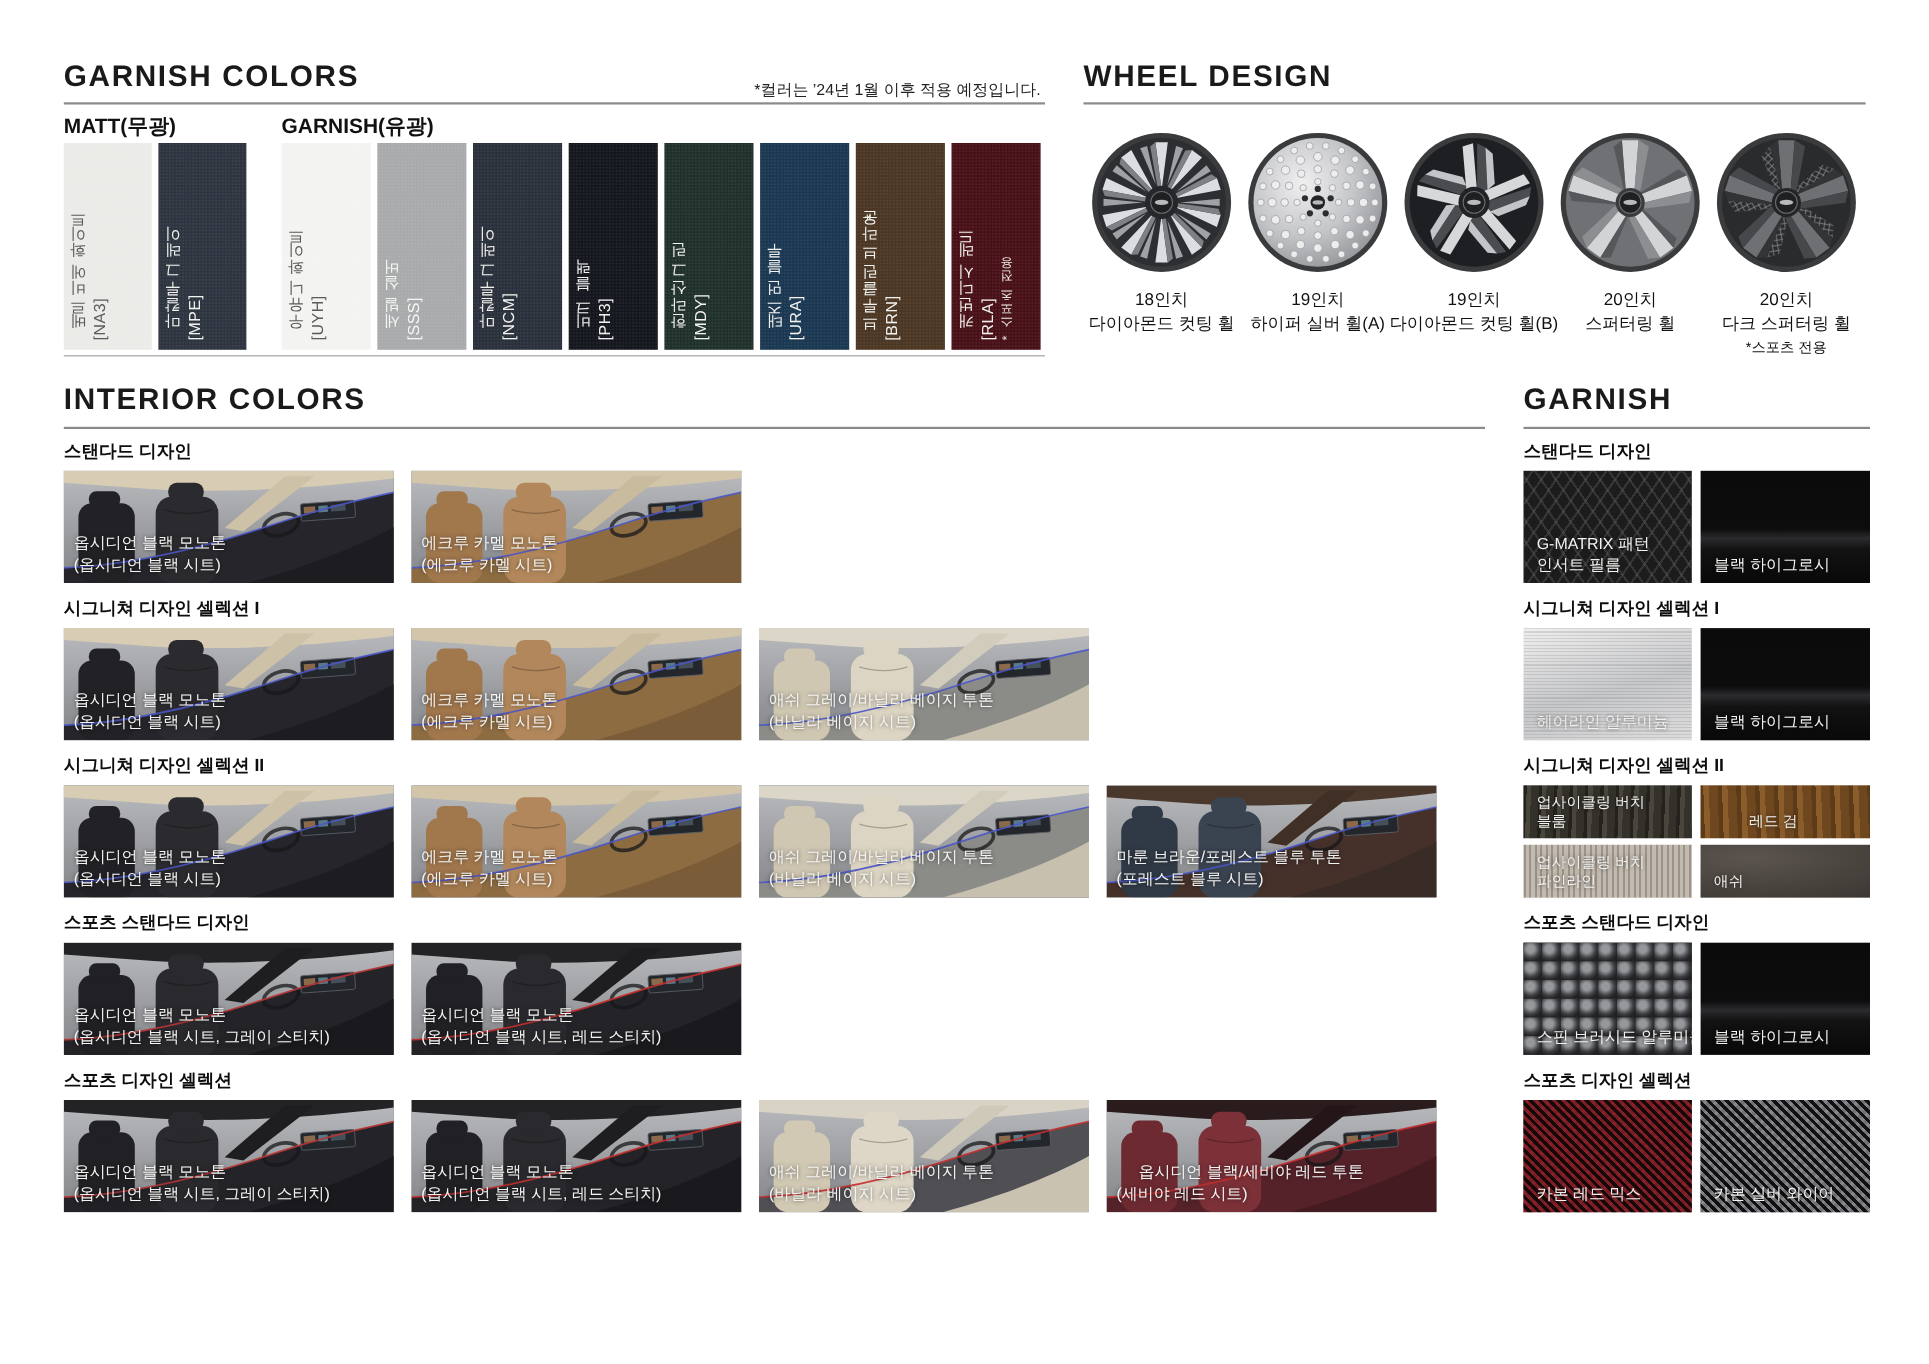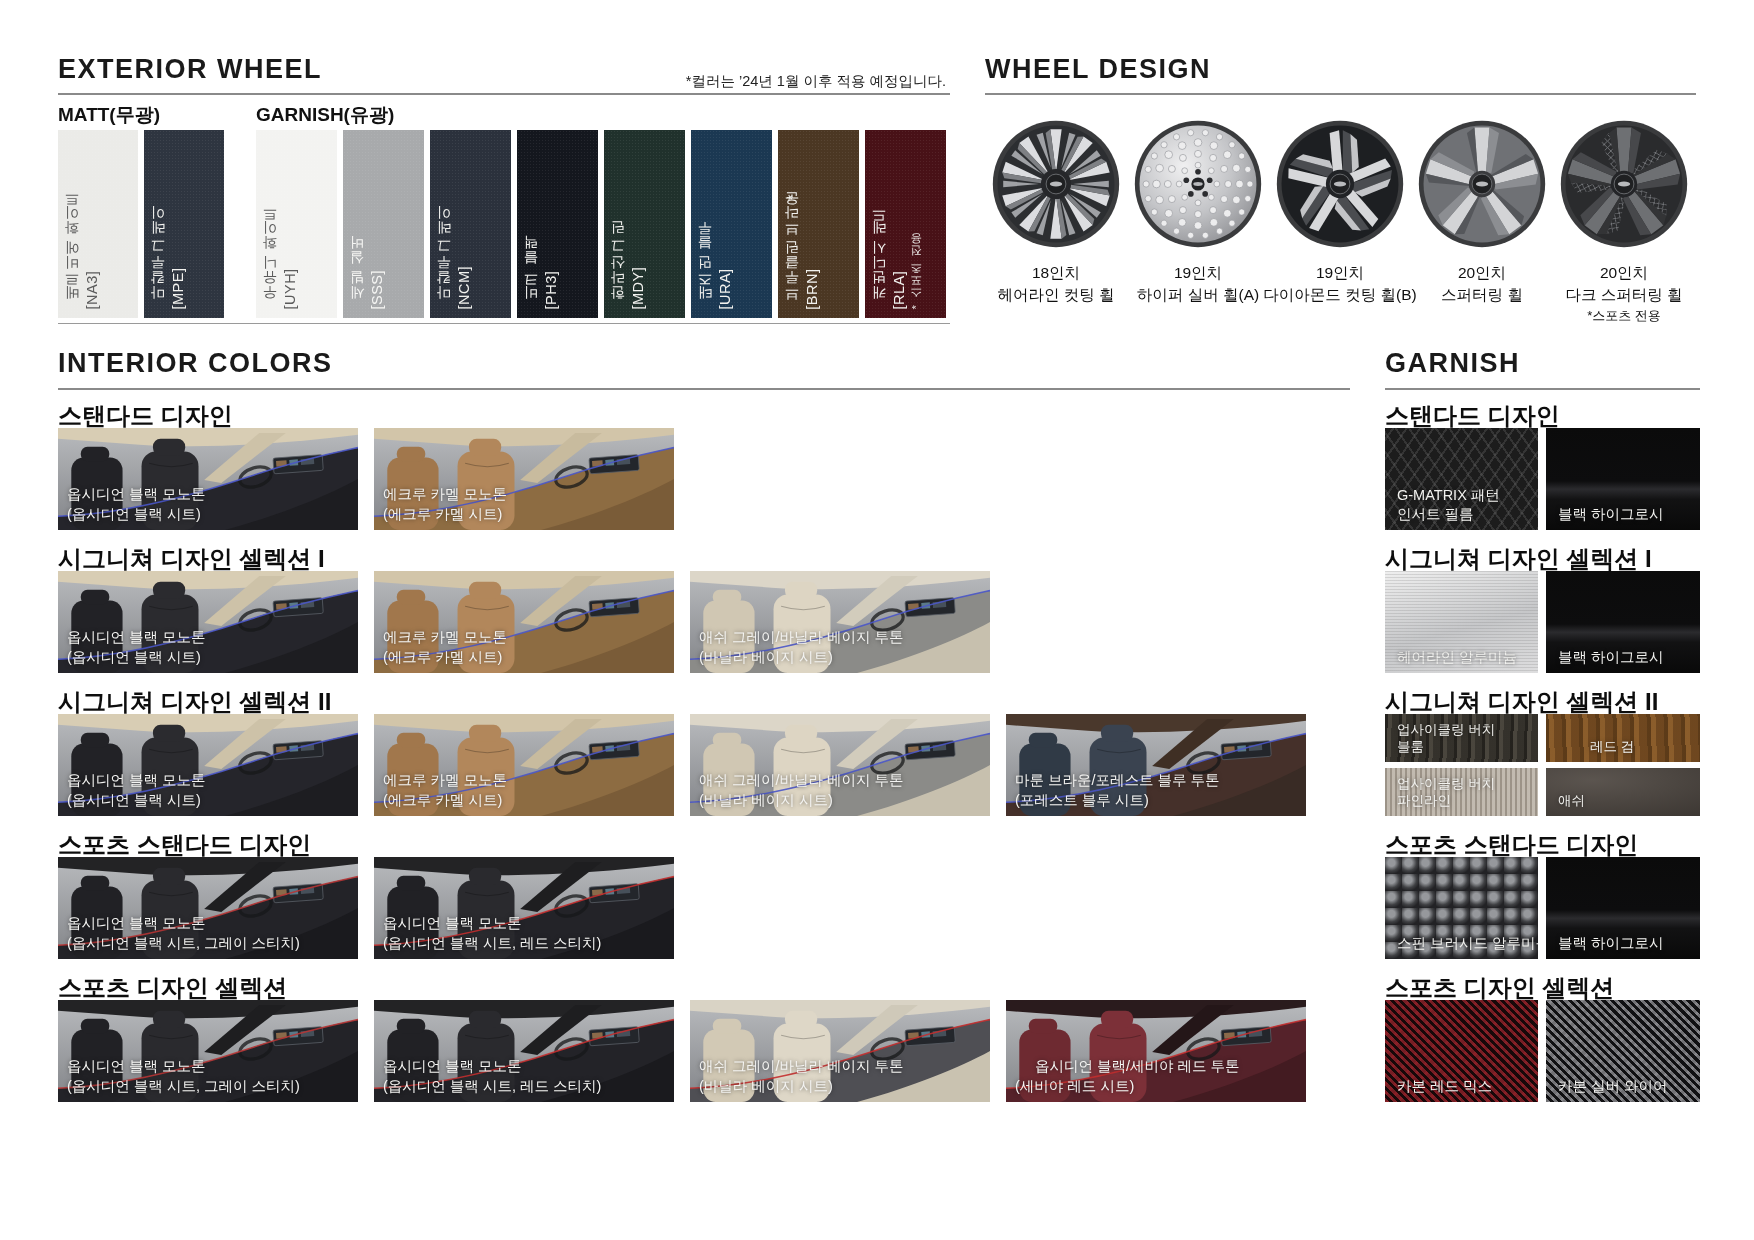--- a/index.html
+++ b/index.html
@@ -13,21 +13,21 @@
   .note{position:absolute;font-size:14.5px;color:#222;text-align:right;white-space:nowrap;}
   .swatch{position:absolute;overflow:hidden;}
   .metal{background-image:radial-gradient(rgba(255,255,255,.07) 1px,transparent 1px);background-size:3px 3px;}
   .vlabel{position:absolute;left:5px;bottom:8px;writing-mode:vertical-rl;transform:rotate(180deg);
           font-size:14.5px;line-height:1.35;letter-spacing:.5px;white-space:nowrap;}
   .vlabel span{display:block;}
   .vlabel .small{font-size:11.5px;opacity:.95;}
   .wheel-cell{position:absolute;}
   .wheel-cap{position:absolute;text-align:center;font-size:15.5px;line-height:1.45;color:#111;white-space:nowrap;}
   .wheel-extra{font-size:13px;}
-  .row-head{position:absolute;font-size:24px;font-weight:700;color:#0d0d0d;white-space:nowrap;}
+  .row-head{position:absolute;font-size:16px;font-weight:700;color:#0d0d0d;white-space:nowrap;}
   .tile{position:absolute;overflow:hidden;background:#888;}
   .tile-label{position:absolute;left:9px;bottom:6px;color:#f4f4f2;font-size:14.5px;line-height:1.38;
               text-shadow:0 0 4px rgba(0,0,0,.6);white-space:nowrap;}
   .g-label{position:absolute;left:12px;bottom:6px;color:#f2f2ef;font-size:14.5px;line-height:1.3;
            text-shadow:0 0 4px rgba(0,0,0,.55);white-space:nowrap;}
   .g-label.sm{font-size:13.5px;}
   .foot{position:absolute;font-size:14.5px;color:#111;white-space:nowrap;}
   
   .tx-gmatrix{background:#1c1c1c;background-image:
      repeating-linear-gradient(55deg,rgba(110,110,110,.30) 0 2px,transparent 2px 11px),
@@ -45,21 +45,21 @@
      repeating-linear-gradient(-45deg,rgba(130,24,32,.40) 0 3px,transparent 3px 7px);}
   .tx-carbonsilver{background:#141416;background-image:
      repeating-linear-gradient(45deg,rgba(205,205,210,.50) 0 3px,rgba(14,14,16,.92) 3px 6px),
      repeating-linear-gradient(-45deg,rgba(145,145,150,.35) 0 3px,transparent 3px 7px);}
 </style>
 </head>
 <body>
 
 <div id="page">
 
-  <div class="abs sec-title" style="left:58px;top:54px;">EXTERIOR WHEEL</div>
+  <div class="abs sec-title" style="left:58px;top:54px;">GARNISH COLORS</div>
   <div class="note" style="right:808px;top:72px;">*컬러는 ’24년 1월 이후 적용 예정입니다.</div>
   <div class="hr" style="left:58px;top:93px;width:892px;"></div>
   <div class="hr thin" style="left:58px;top:323px;width:892px;"></div>
 
   <div class="abs sec-title" style="left:985px;top:54px;">WHEEL DESIGN</div>
   <div class="hr" style="left:985px;top:93px;width:711px;"></div>
 
   <div id="exterior-groups">
       <div class="grp-label" style="left: 58px; top: 102px;">MATT(무광)</div>
       <div class="swatch metal" style="left: 58px; top: 130px; width: 80px; height: 188px; background-color: rgb(235, 235, 232);">
@@ -207,21 +207,21 @@
           <polygon points="70,58 64,12 59,16 66,55" fill="#7e8084"></polygon>
           </g>
           <g transform="rotate(342 70 70)">
             <polygon points="66.5,14 70,52 73.5,14" fill="#9fa1a5"></polygon>
           </g>
           <circle cx="70" cy="70" r="16" fill="#26272a"></circle>
           <circle cx="70" cy="70" r="10.5" fill="#1f2022" stroke="#6a6c70" stroke-width="1"></circle>
              <ellipse cx="70" cy="70" rx="6.5" ry="2.6" fill="#b9babd"></ellipse>
         </svg></div>
       <div class="wheel-cap" style="left: 985px; top: 262px; width: 142px;">18인치</div>
-      <div class="wheel-cap" style="left: 966px; top: 284px; width: 180px;">헤어라인 컷팅 휠</div>
+      <div class="wheel-cap" style="left: 966px; top: 284px; width: 180px;">다이아몬드 컷팅 휠</div>
       <div class="wheel-cell" style="left: 1132px; top: 118px; width: 132px; height: 132px;"><svg viewBox="0 0 140 140" width="100%" height="100%">
           <defs>
             <radialGradient id="rim1" cx="38%" cy="35%" r="75%">
     <stop offset="0" stop-color="#f0f0f1"></stop>
               <stop offset="55%" stop-color="#c4c5c8"></stop>
               <stop offset="100%" stop-color="#8e8f93"></stop>
             </radialGradient>
     <pattern id="net1" width="7" height="7" patternUnits="userSpaceOnUse">
       <path d="M0,7 L7,0 M0,0 L7,7" stroke="#909296" stroke-width="0.9"></path>
             </pattern>

